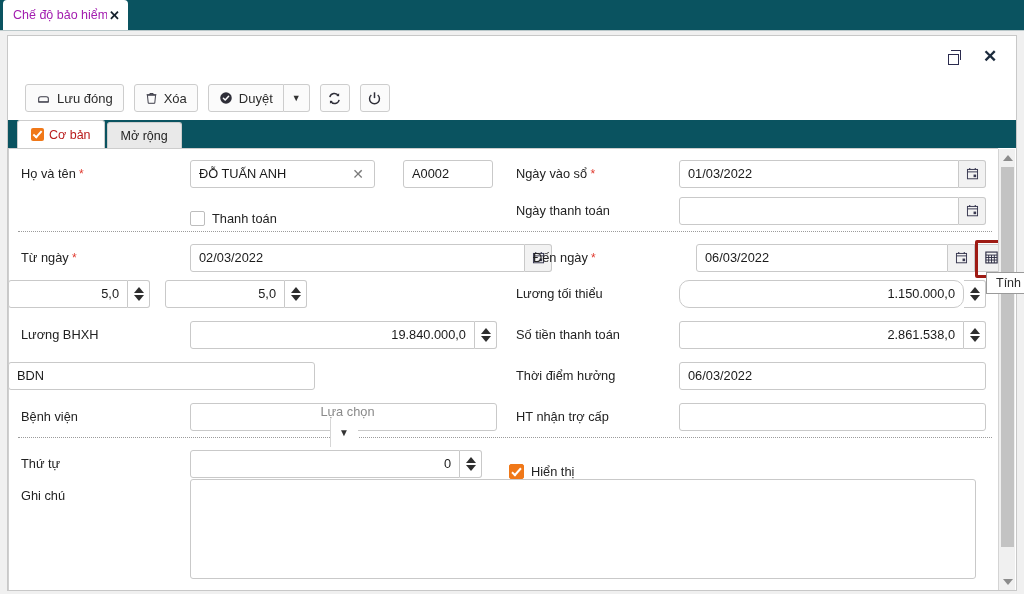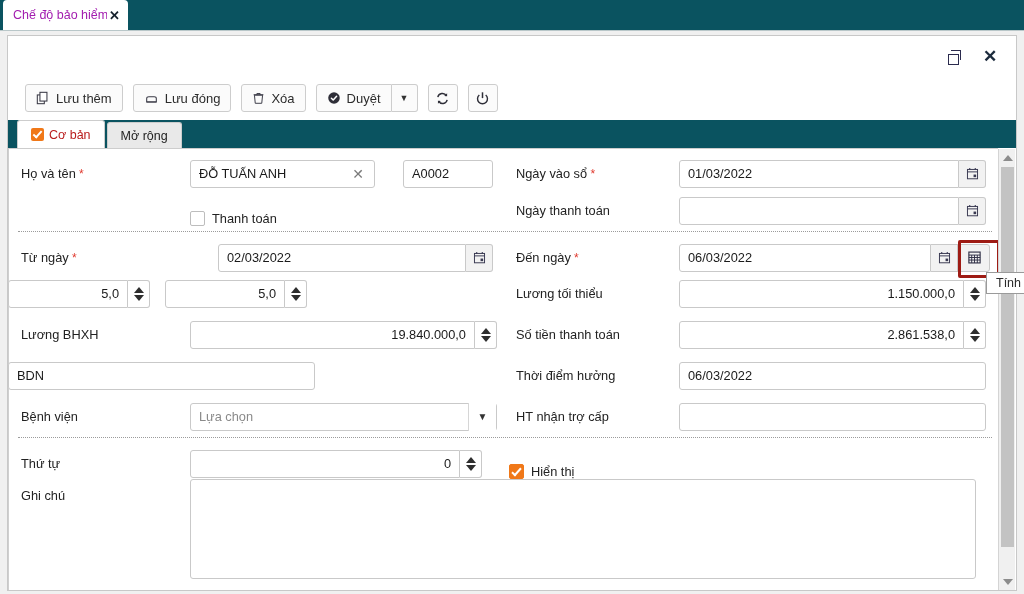--- a/index.html
+++ b/index.html
@@ -181,21 +181,21 @@
 
   .field {
     height: 28px;
     border: 1px solid #c9c9c9;
     background: #fff;
     border-radius: 3px;
     display: flex; align-items: center;
     font-size: 12.8px; color: #1a1a1a;
     padding: 0 8px;
   }
-  .field.ph { color: #8a8a8a; }
+  .field.ph { color: #8a8a8a; flex-direction: column; }
   .field-num { justify-content: flex-end; padding-right: 8px; }
 
   .inputgroup { display: flex; align-items: center; }
 
   .clearbtn {
     width: 26px; height: 28px;
     display: flex; align-items: center; justify-content: center;
     color: #7a7a7a; font-size: 14px; cursor: pointer;
     flex-shrink: 0;
   }
@@ -303,29 +303,20 @@
       <div class="win-btn">
         <span class="restore-glyph"></span>
       </div>
       <div class="win-btn">
         <span class="close-glyph">✕</span>
       </div>
     </div>
 
     <div class="toolbar">
 
-      <div class="tb-btn">
-        <span>
-          <svg width="14" height="14" viewBox="0 0 16 16">
-            <rect x="1.5" y="4.5" width="8" height="10" fill="none" stroke="#3a3a46" stroke-width="1.2"></rect>
-            <rect x="4.5" y="1.5" width="8" height="10" fill="#fff" stroke="#3a3a46" stroke-width="1.2"></rect>
-          </svg>
-        </span>
-        <span>Lưu thêm</span>
-      </div>
 
       <div class="tb-btn">
         <span>
           <svg width="15" height="14" viewBox="0 0 16 16">
             <path d="M2.5 12.5 V8.5 Q2.5 6.5 5 6.5 H11 Q13.5 6.5 13.5 8.5 V12.5 Z" fill="none" stroke="#3a3a46" stroke-width="1.2"></path>
             <line x1="2.5" y1="12.5" x2="13.5" y2="12.5" stroke="#3a3a46" stroke-width="1.2"></line>
           </svg>
         </span>
         <span>Lưu đóng</span>
       </div>
@@ -461,21 +452,21 @@
 
       <div class="dotted"></div>
 
       <div class="section">
         <div class="row" style="padding-top:5px;">
           <div class="col">
             <div class="lbl">
               <span>Từ ngày</span><span class="req"> *</span>
             </div>
             <div class="inputgroup">
-              <div class="field" style="width:248px;border-top-right-radius:0;border-bottom-right-radius:0;margin-left:28px;">
+              <div class="field" style="width:335px;border-top-right-radius:0;border-bottom-right-radius:0;">
                 <span>02/03/2022</span>
               </div>
               <div class="addon">
                 <span>
                   <svg width="13" height="13" viewBox="0 0 16 16">
                     <rect x="1.8" y="3" width="12.4" height="11.5" fill="none" stroke="#3a3a52" stroke-width="1.2"></rect>
                     <line x1="1.8" y1="6" x2="14.2" y2="6" stroke="#3a3a52" stroke-width="1.2"></line>
                     <line x1="4.6" y1="1.3" x2="4.6" y2="3.6" stroke="#3a3a52" stroke-width="1.3"></line>
                     <line x1="11.4" y1="1.3" x2="11.4" y2="3.6" stroke="#3a3a52" stroke-width="1.3"></line>
                     <rect x="9.3" y="9.3" width="3.2" height="3.2" fill="#3a3a52"></rect>
@@ -536,21 +527,21 @@
               </div>
               <div class="spinner">
                 <span class="spin-up"></span>
                 <span class="spin-dn"></span>
               </div>
             </div>
           </div>
           <div class="col">
             <div class="lbl" style="width:176px;">Lương tối thiểu</div>
             <div class="inputgroup">
-              <div class="field field-num" style="width:285px;border-top-right-radius:0;border-bottom-right-radius:0;">
+              <div class="field field-num" style="width:285px;border-top-right-radius:0;border-bottom-right-radius:0;border-radius:10px;">
                 <span>1.150.000,0</span>
               </div>
               <div class="spinner">
                 <span class="spin-up"></span>
                 <span class="spin-dn"></span>
               </div>
             </div>
           </div>
         </div>
 

